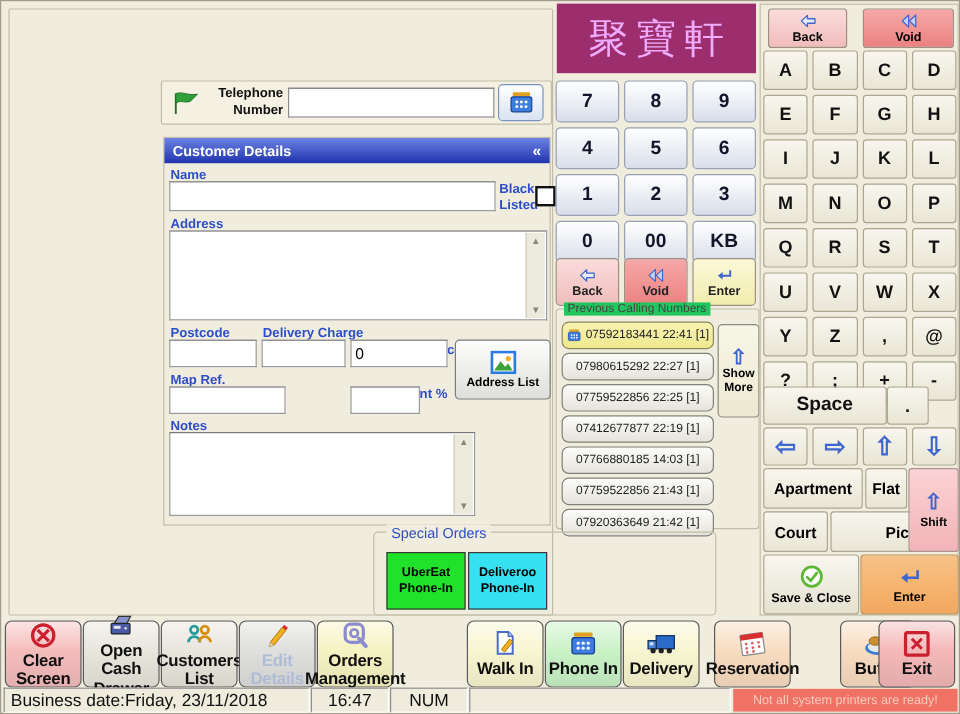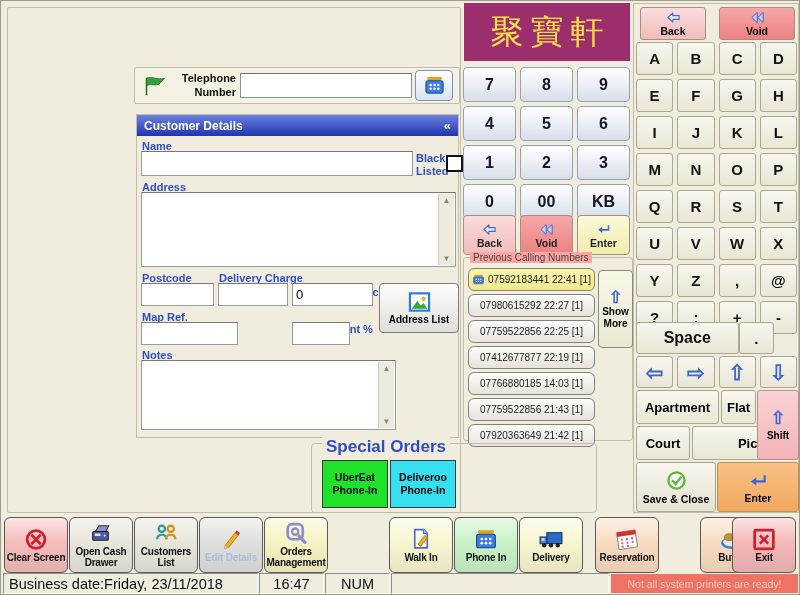--- a/index.html
+++ b/index.html
@@ -27,36 +27,36 @@
   .tarea{position:absolute;background:#fff;border:1px solid #9a9a9a;border-top-color:#777;box-sizing:border-box;}
   .vscroll{position:absolute;top:1px;bottom:1px;right:1px;width:15px;background:#ece9dd;
            border-left:1px solid #cfccba;display:flex;flex-direction:column;justify-content:space-between;
            align-items:center;font-size:8px;color:#8a8778;padding:2px 0;}
   .bl-label{position:absolute;color:#2E4EC8;font-weight:bold;font-size:11px;line-height:1.15;text-align:left;}
   .bl-check{position:absolute;width:13px;height:13px;border:2px solid #111;background:#fff;cursor:pointer;}
   .addr-list-btn{position:absolute;left:242px;top:168px;width:78px;height:48px;border:1px solid #7c7c7c;border-radius:4px;
                  background:linear-gradient(#fdfdfb,#dededa);display:flex;flex-direction:column;align-items:center;
                  justify-content:center;gap:2px;font-weight:bold;font-size:10px;cursor:pointer;}
   
-  .banner{left:463px;top:2px;width:166px;height:58px;background:#9C2E6E;color:#fde047;
+  .banner{left:463px;top:2px;width:166px;height:58px;background:#9C2E6E;color:#f0abfc;
           display:flex;align-items:center;justify-content:center;font-size:33px;
           font-family:"DejaVu Serif",serif;letter-spacing:7px;padding-left:7px;}
   
   .numpad-digits{left:462px;top:66px;width:167px;display:grid;grid-template-columns:repeat(3,1fr);gap:4px;}
   .key-num{height:33px;background:linear-gradient(#ffffff,#d8deea);border:1px solid #96a1b4;border-radius:4px;
            display:flex;align-items:center;justify-content:center;font-weight:bold;font-size:16px;color:#14142a;cursor:pointer;}
   .numpad-ctrls{left:462px;top:214px;width:167px;display:grid;grid-template-columns:repeat(3,1fr);gap:4px;}
   .np-ctrl{height:38px;border:1px solid #a09080;border-radius:4px;display:flex;flex-direction:column;
            align-items:center;justify-content:center;font-weight:bold;font-size:10.5px;color:#222;cursor:pointer;}
   .style-back{background:linear-gradient(#fbdcdc,#f0bcbc);}
   .style-void{background:linear-gradient(#f6a8a8,#ec8181);}
   .style-enter{background:linear-gradient(#fbf9d8,#f0ecac);}
   
   .pcalls{left:462px;top:256px;width:170px;height:184px;border:1px solid #c2bda8;border-radius:3px;}
-  .pcalls-title{position:absolute;left:6px;top:-6px;background:#fca5a5;padding:0 3px;font-size:10px;color:#444;}
+  .pcalls-title{position:absolute;left:6px;top:-6px;background:#22c55e;padding:0 3px;font-size:10px;color:#444;}
   .pc-list{position:absolute;left:4px;top:10px;width:127px;}
   .pc-item{height:21px;margin-bottom:3px;border:1px solid #82827a;border-radius:6px;
            background:linear-gradient(#fcfcf9,#e5e3da);display:flex;align-items:center;justify-content:center;
            gap:3px;font-size:10px;color:#222;cursor:pointer;}
   .pc-item.selected{background:linear-gradient(#f8f3b2,#efe88e);border-color:#8a8a55;}
   .show-more{position:absolute;left:134px;top:12px;width:33px;height:76px;border:1px solid #8a8a80;border-radius:4px;
              background:linear-gradient(#f8f6e6,#ece9d2);display:flex;flex-direction:column;align-items:center;
              justify-content:center;font-weight:bold;font-size:10px;line-height:1.15;cursor:pointer;}
   
   .kbd{left:632px;top:2px;width:166px;height:510px;border:1px solid #c2bda8;background:#F0EDDF;}
@@ -76,30 +76,30 @@
              justify-content:center;gap:3px;font-weight:bold;font-size:10px;cursor:pointer;}
   .save-close{position:absolute;left:2px;top:458px;width:78px;height:48px;border:1px solid #aca790;border-radius:3px;
               background:linear-gradient(#f8f6ee,#e5e2d1);display:flex;flex-direction:column;align-items:center;
               justify-content:center;gap:2px;font-weight:bold;font-size:10.5px;cursor:pointer;}
   .kbd-enter{position:absolute;left:83px;top:458px;width:80px;height:48px;border:1px solid #c09050;border-radius:3px;
              background:linear-gradient(#f8c286,#f2a85e);display:flex;flex-direction:column;align-items:center;
              justify-content:center;gap:1px;font-weight:bold;font-size:10.5px;cursor:pointer;}
   
   .sorders{left:310px;top:442px;width:286px;height:70px;border:1px solid #c2bda8;border-radius:4px;}
   .sorders-title{position:absolute;left:10px;top:-7px;background:#F0EDDF;padding:0 4px;
-                 color:#2E4EC8;font-weight:bold;font-size:17px;}
+                 color:#2E4EC8;font-weight:normal;font-size:12px;}
   .sp-btn{position:absolute;top:16px;width:64px;height:46px;border:1px solid #3a3a3a;
           display:flex;align-items:center;justify-content:center;text-align:center;
           font-weight:bold;font-size:10.5px;line-height:1.2;cursor:pointer;}
   
   .tb-group{position:absolute;top:516px;display:flex;gap:1px;}
   .tb-btn{width:62px;height:54px;border:1px solid #5a5a5a;border-radius:6px;display:flex;flex-direction:column;
           align-items:center;justify-content:center;gap:1px;cursor:pointer;
           background-image:linear-gradient(rgba(255,255,255,.6),rgba(255,255,255,0) 45%,rgba(0,0,0,.07));}
-  .tb-label{font-weight:bold;font-size:10px;line-height:1.08;text-align:center;color:#101010;letter-spacing:-0.2px;}
+  .tb-label{font-weight:bold;font-size:14px;line-height:1.08;text-align:center;color:#101010;letter-spacing:-0.2px;}
   .tb-btn.disabled .tb-label{color:#b0bcd6;}
   
   .status-sec{position:absolute;top:572px;height:21px;background:#EFEBDD;
               border:1px solid;border-color:#8f8f8f #ffffff #ffffff #8f8f8f;
               font-size:14.5px;color:#111;display:flex;align-items:center;box-sizing:border-box;}
   .alert{position:absolute;left:610px;top:573px;width:187px;height:19px;background:#EF7265;
          color:#FFC9BE;font-size:10.5px;display:flex;align-items:center;justify-content:center;}
   .icon{display:inline-flex;align-items:center;justify-content:center;}
   .icon svg{display:block;width:100%;height:100%;}
 </style>

